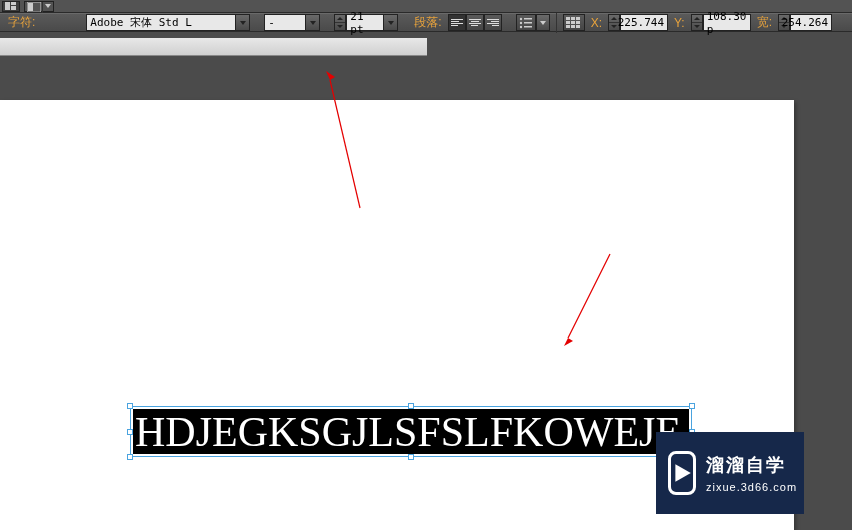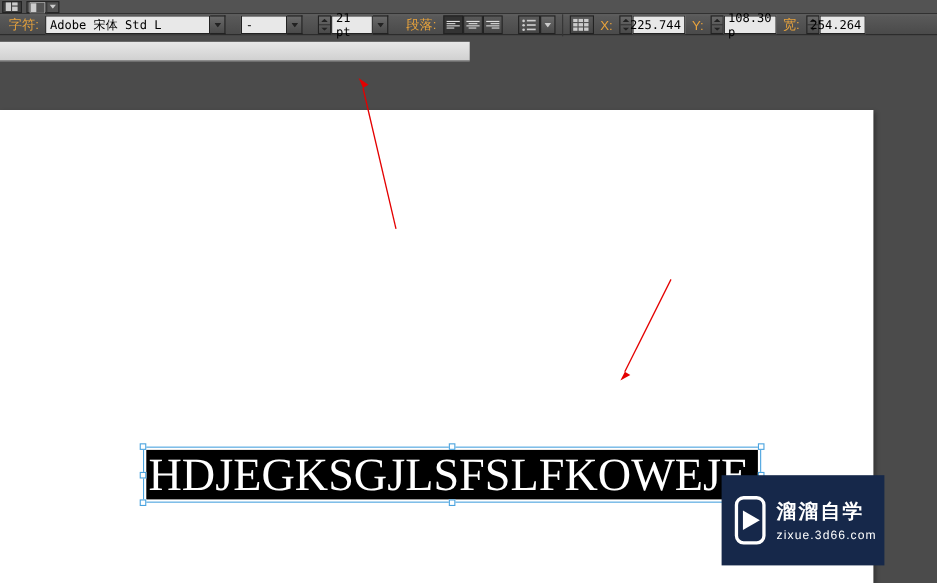--- a/index.html
+++ b/index.html
@@ -176,21 +176,21 @@
     <div style="width:10px;display:flex;align-items:center;justify-content:center;">
       <svg width="6" height="4" viewBox="0 0 6 4">
           <polygon points="0,0 6,0 3,4" fill="#ccc"></polygon>
         </svg>
     </div>
   </div>
 </div>
 
 <div class="ctrl-bar">
   <span class="lbl">字符:</span>
-  <div style="display:flex;">
+  <div style="display:flex;margin-left:45px;">
     <div class="txt-field font-field">Adobe 宋体 Std L</div>
     <div class="dd-arrow">
         <svg viewBox="0 0 6 4">
           <polygon points="0,0 6,0 3,4" fill="#222"></polygon>
         </svg>
       </div>
   </div>
   <div style="width:6px;"></div>
   <div style="display:flex;">
     <div class="txt-field style-field">-</div>

